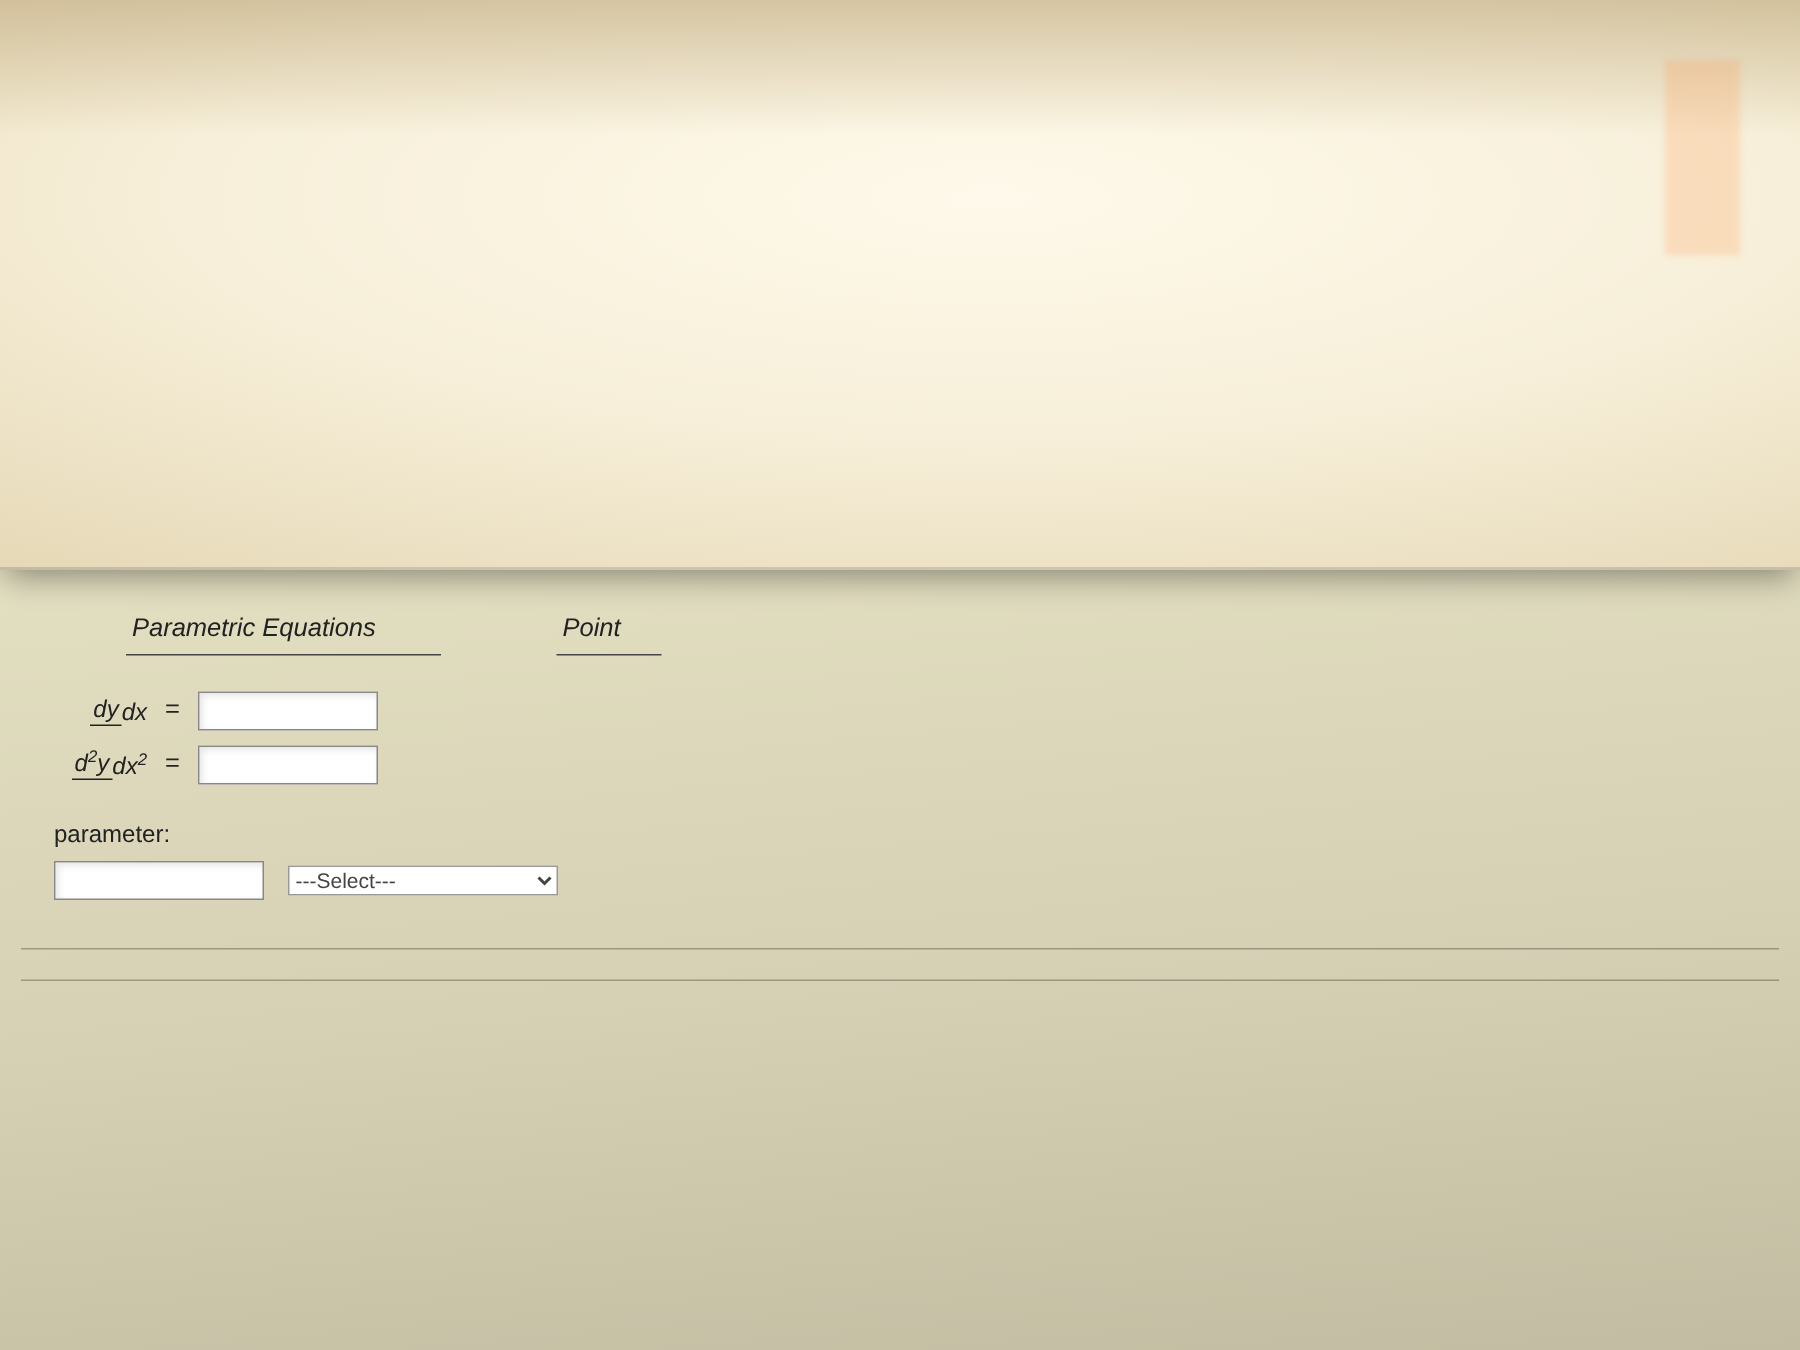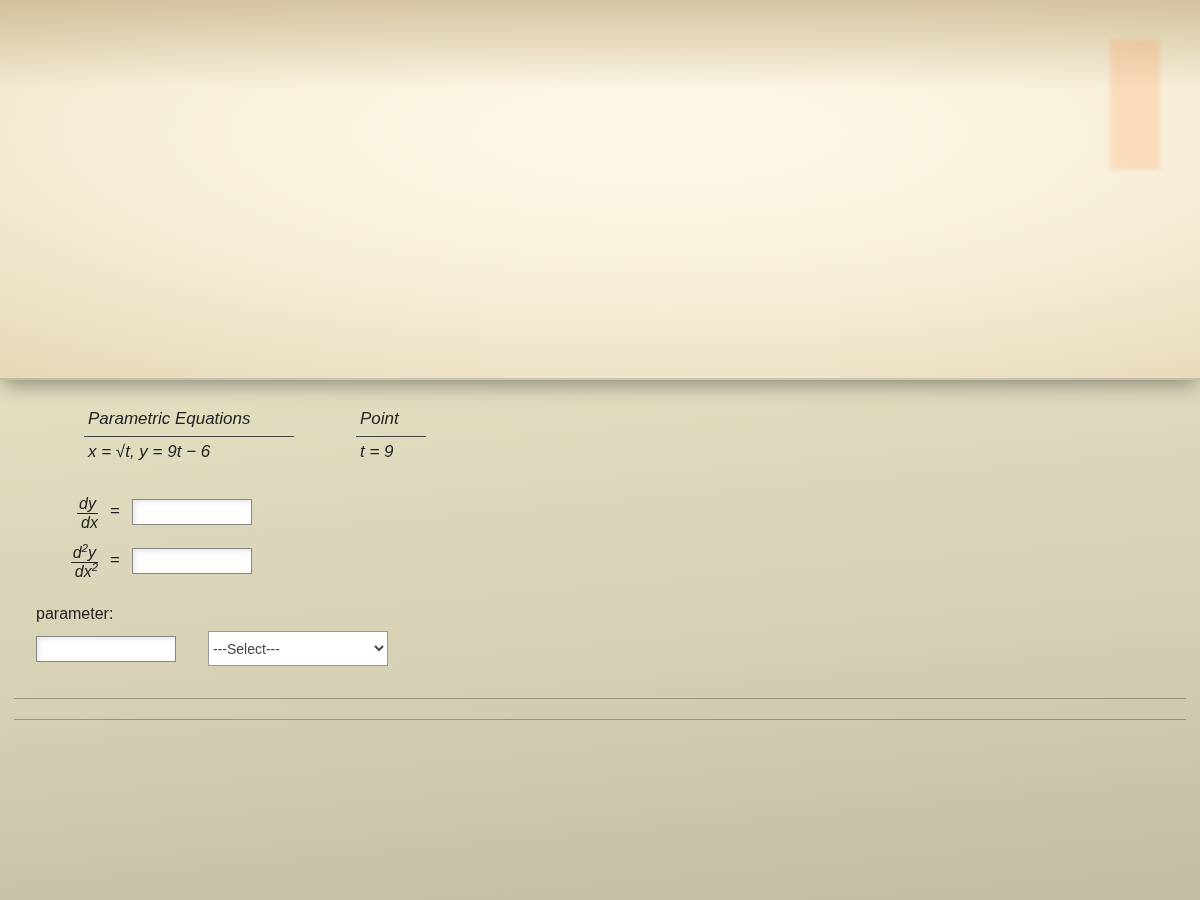--- a/index.html
+++ b/index.html
@@ -32,54 +32,54 @@
     background: rgba(255,140,60,0.2);
     filter: blur(2px);
   }
   .problem {
     padding: 18px 14px 10px 14px;
     font-size: 17px;
     line-height: 1.45;
   }
   .prompt { margin-bottom: 4px; }
   .tbl { display:inline-block; margin: 6px 0 14px 70px; vertical-align:top; }
-  .tbl-row { display:flex; gap: 15px; }
+  .tbl-row { display:flex; gap: 30px; }
   .tbl-row .cell {
     font-style: italic;
     padding: 3px 4px 4px 4px;
   }
   .hdr .cell { border-bottom: 1px solid #444; }
   .cell.pe { width: 210px; }
   .cell.pt { width: 70px; margin-left: 47px; }
   .answers { margin-left: 24px; }
   .ans-row {
     display:flex; align-items:center; gap: 10px;
     margin: 10px 0;
   }
   .lab { width: 60px; text-align:right; font-style: italic; font-size:16px; }
-  .frac { display:inline-flex; flex-direction:column; line-height:1; }
+  .frac { display:inline-flex; flex-direction:row; align-items:center; line-height:1; }
   .frac .num { border-bottom: 1px solid #222; padding:0 2px 1px 2px; }
   .frac .den { padding-top:1px; }
   sup { font-size: 0.7em; line-height:0; }
   .eq { width: 14px; text-align:center; }
   input.blank {
     width: 120px; height: 26px;
     border: 1px solid #888;
     background: #fff;
     font-size: 14px; padding: 2px 4px;
     box-shadow: inset 2px 2px 5px rgba(0,0,0,0.1);
   }
   input.small { width: 140px; }
   .concavity-block { margin: 22px 0 32px 22px; }
   .concavity-block .clabel { font-size:16px; margin-bottom:6px; }
   .concavity-row { display:flex; gap:16px; align-items:center; }
   select.sel {
-    width: 180px; height:35px;
+    width: 180px; height:20px;
     border:1px solid #999; background:#fff;
-    font-size: 14px; color:#444;margin-left:16px;
+    font-size: 14px; color:#444;
   }
   .hr {
     margin: 10px 0 20px 0;
     border: none;
     border-top: 1px solid rgba(0,0,0,0.28);
   }
   .show-work { margin: 6px 0 30px 12px; font-size: 18px; }
   .show-work .expand {
     display:inline-block; width:14px; height:14px;
     border:1px solid #666; text-align:center; line-height:12px;
@@ -107,24 +107,20 @@
 
 <div class="photo-top"></div>
 
 <div class="problem">
 
 
   <div class="tbl">
     <div class="tbl-row hdr">
       <div class="cell pe">Parametric Equations</div>
       <div class="cell pt">Point</div>
-    </div>
-    <div class="tbl-row">
-      <div class="cell pe">x = √t,  y = 9t − 6</div>
-      <div class="cell pt">t = 9</div>
     </div>
   </div>
 
   <div class="answers">
     <div class="ans-row">
       <span class="lab">
         <span class="frac">
           <span class="num">dy</span>
           <span class="den">dx</span>
         </span>

